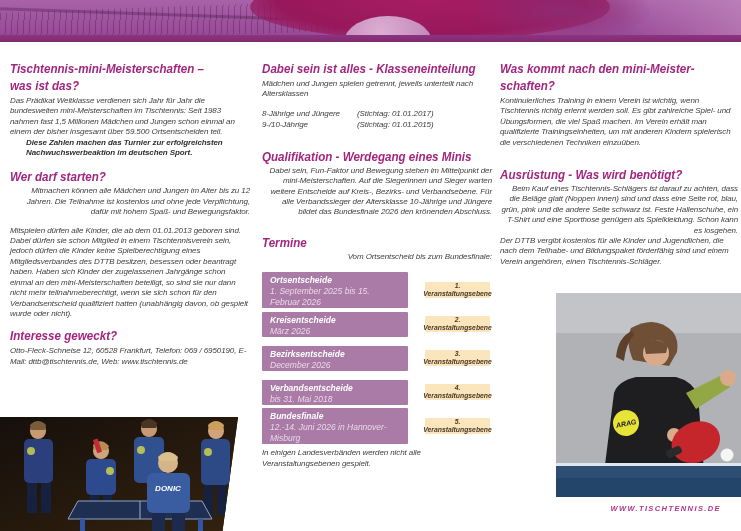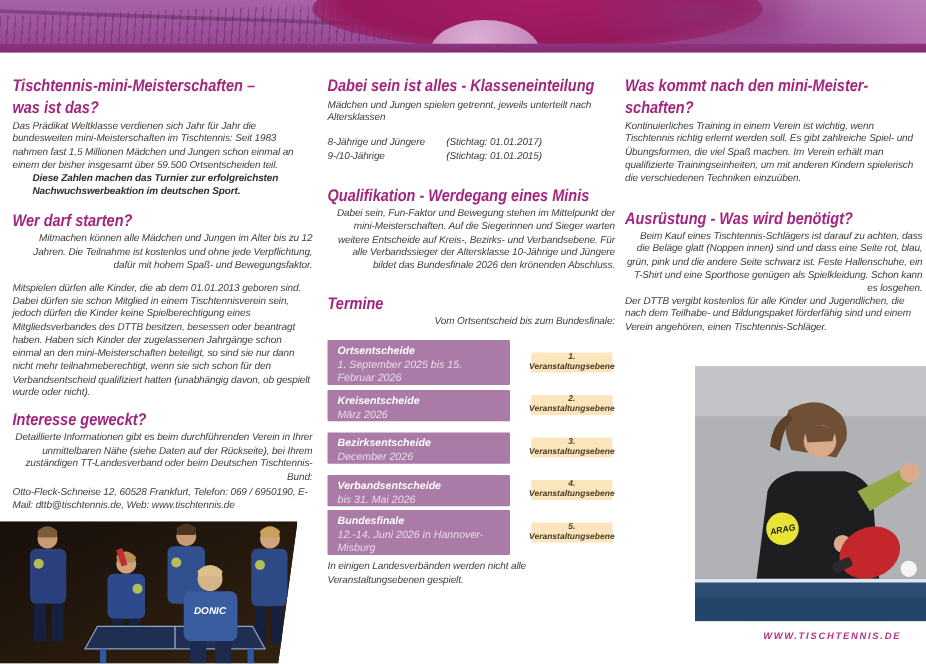--- a/index.html
+++ b/index.html
@@ -92,21 +92,20 @@
     <h2 class="h">
       <span class="hline">Tischtennis-mini-Meisterschaften –</span>
       <span class="hline">was ist das?</span>
     </h2>
     <p class="mt6">Das Prädikat Weltklasse verdienen sich Jahr für Jahr die bundesweiten mini-Meisterschaften im Tischtennis: Seit 1983 nahmen fast 1,5 Millionen Mädchen und Jungen schon einmal an einem der bisher insgesamt über 59.500 Ortsentscheiden teil.</p>
     <p class="bold">Diese Zahlen machen das Turnier zur erfolgreichsten Nachwuchswerbeaktion im deutschen Sport.</p>
     <h2 class="h mt10">Wer darf starten?</h2>
     <p class="mt4">Mitmachen können alle Mädchen und Jungen im Alter bis zu 12 Jahren. Die Teilnahme ist kostenlos und ohne jede Verpflichtung, dafür mit hohem Spaß- und Bewegungsfaktor.</p>
     <p class="mt8">Mitspielen dürfen alle Kinder, die ab dem 01.01.2013 geboren sind. Dabei dürfen sie schon Mitglied in einem Tischtennisverein sein, jedoch dürfen die Kinder keine Spielberechtigung eines Mitgliedsverbandes des DTTB besitzen, besessen oder beantragt haben. Haben sich Kinder der zugelassenen Jahrgänge schon einmal an den mini-Meisterschaften beteiligt, so sind sie nur dann nicht mehr teilnahmeberechtigt, wenn sie sich schon für den Verbandsentscheid qualifiziert hatten (unabhängig davon, ob gespielt wurde oder nicht).</p>
     <h2 class="h mt8">Interesse geweckt?</h2>
-    <p class="mt4">Detaillierte Informationen gibt es beim durchführenden Verein in Ihrer unmittelbaren Nähe (siehe Daten auf der Rückseite), bei Ihrem zuständigen TT-Landesverband oder beim Deutschen Tischtennis-Bund:</p>
     <p class="mt6">Otto-Fleck-Schneise 12, 60528 Frankfurt, Telefon: 069 / 6950190, E-Mail: dttb@tischtennis.de, Web: www.tischtennis.de</p>
   </div>
 
   <div class="col" id="col2">
     <h2 class="h">Dabei sein ist alles - Klasseneinteilung</h2>
     <p class="mt6">Mädchen und Jungen spielen getrennt, jeweils unterteilt nach Altersklassen</p>
 
     <div class="mt8">
       <div class="age-row">
         <span class="age-label">8-Jährige und Jüngere</span>
@@ -142,21 +141,21 @@
       <div class="sched-row">
         <div class="sched-box">
           <div class="sched-title">Bezirksentscheide</div>
           <div class="sched-date">December 2026</div>
         </div>
         <div class="sched-level">3. Veranstaltungsebene</div>
       </div>
       <div class="sched-row">
         <div class="sched-box">
           <div class="sched-title">Verbandsentscheide</div>
-          <div class="sched-date">bis 31. Mai 2026</div>
+          <div class="sched-date">bis 31. Mai 2018</div>
         </div>
         <div class="sched-level">4. Veranstaltungsebene</div>
       </div>
       <div class="sched-row">
         <div class="sched-box">
           <div class="sched-title">Bundesfinale</div>
           <div class="sched-date">12.-14. Juni 2026 in Hannover-Misburg</div>
         </div>
         <div class="sched-level">5. Veranstaltungsebene</div>
       </div>

